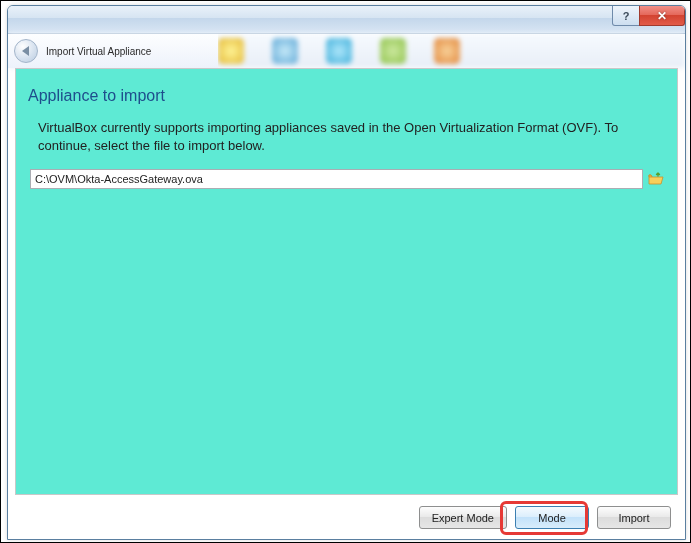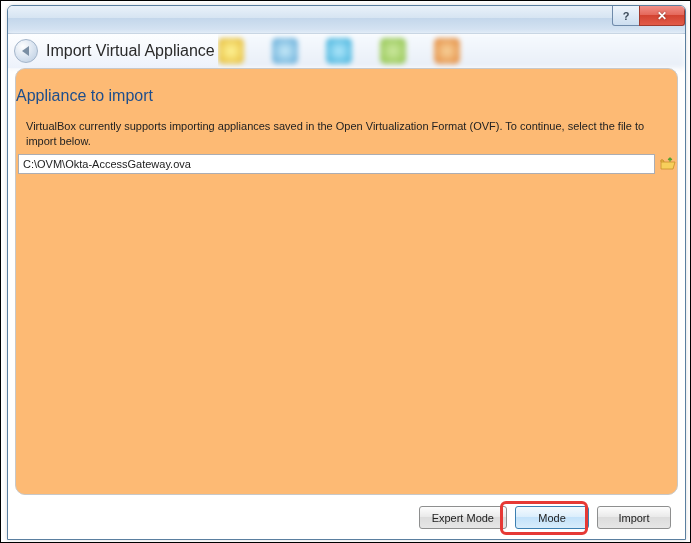--- a/index.html
+++ b/index.html
@@ -127,45 +127,45 @@
     }
     .back-arrow {
       width: 0;
       height: 0;
       border-top: 5px solid transparent;
       border-bottom: 5px solid transparent;
       border-right: 7px solid #7a8ea3;
       margin-left: -2px;
     }
     .header-title {
-      font-size: 16px;
+      font-size: 10px;
       color: #2a2a2a;
     }
     .content-panel {
       position: absolute;
       top: 62px;
       left: 7px;
       right: 7px;
       bottom: 44px;
-      background: #fdba74;
+      background: #5eead4;
       border: 1px solid #c8c8c8;
-      border-radius: 10px;
-      padding: 18px 0;
+      border-radius: 0;
+      padding: 18px 12px;
     }
     .page-heading {
       font-size: 16px;
       color: #1e4e8c;
       font-weight: normal;
       margin-bottom: 14px;
     }
     .page-description {
-      font-size: 11px;
+      font-size: 13px;
       color: #222;
       line-height: 1.4;
-      margin-bottom: 4px;
+      margin-bottom: 14px;
       padding-left: 10px;
       padding-right: 4px;
     }
     .file-row {
       display: flex;
       align-items: center;
       gap: 4px;
       padding-left: 2px;
     }
     .file-input {

